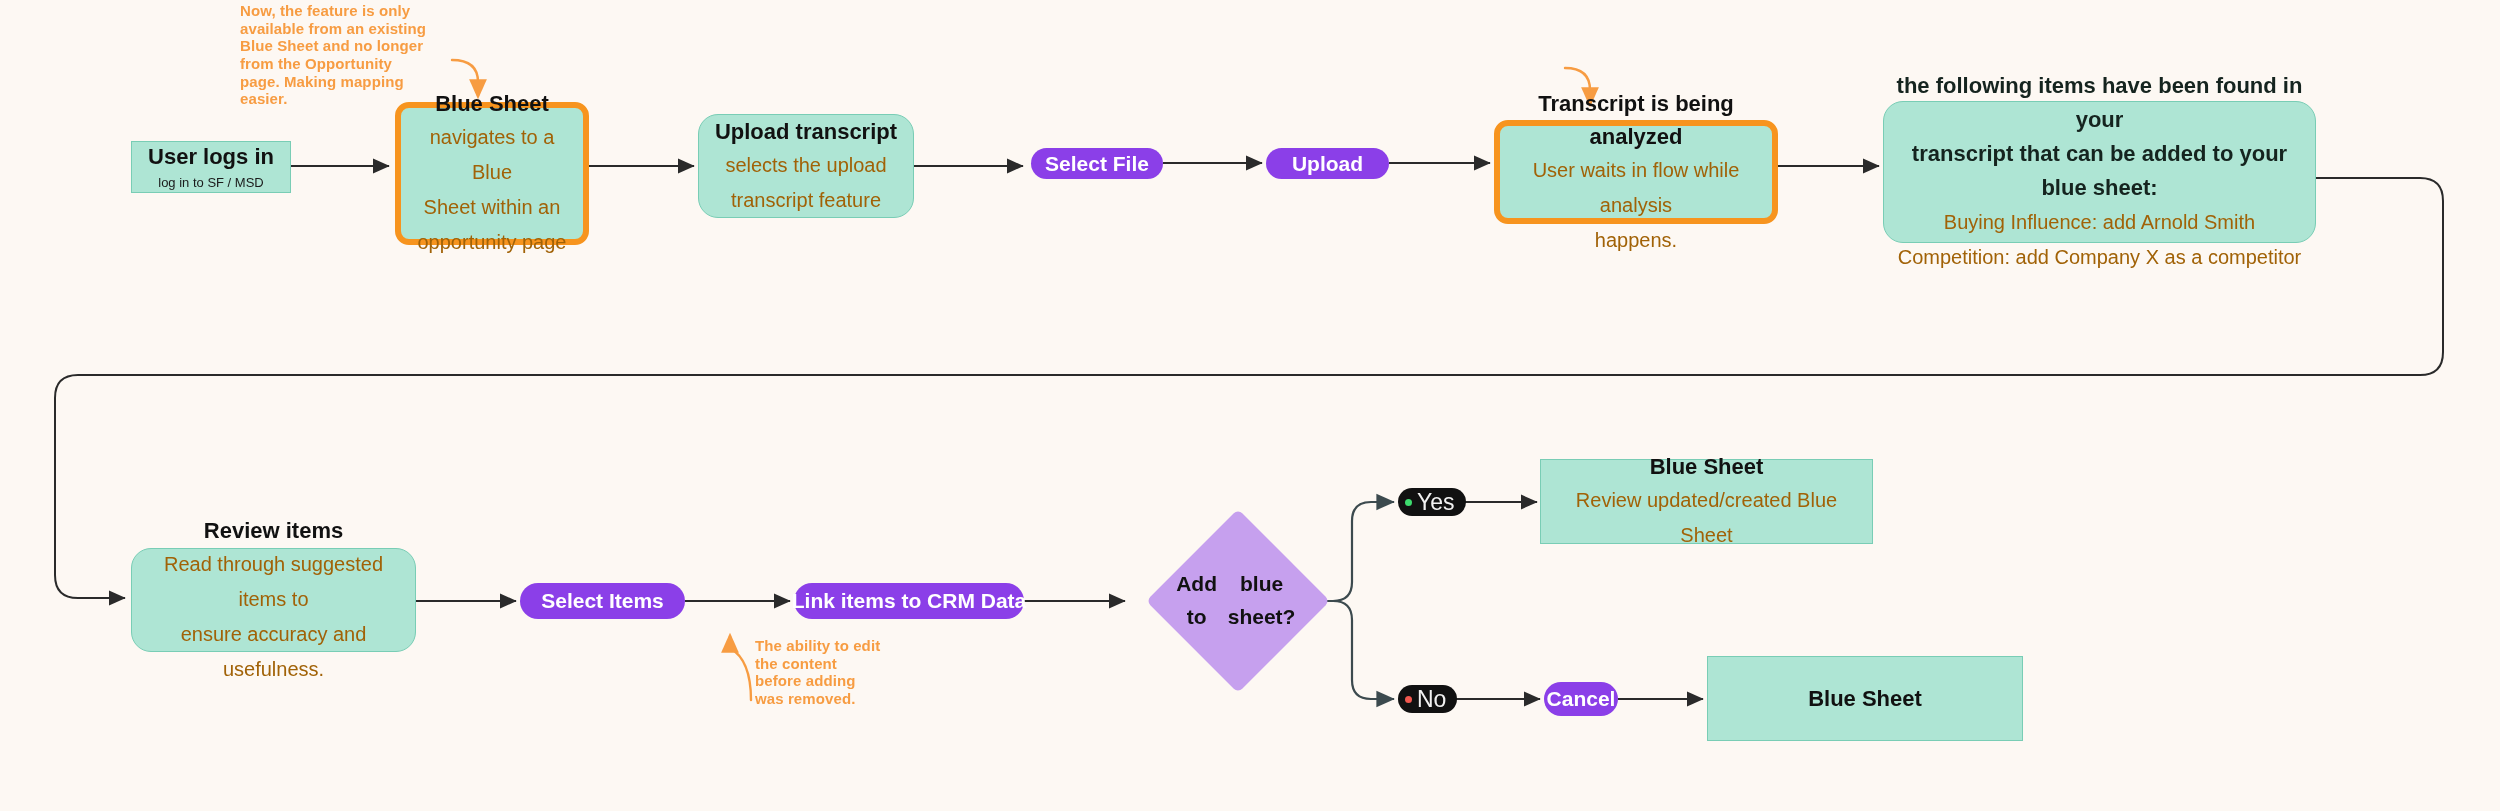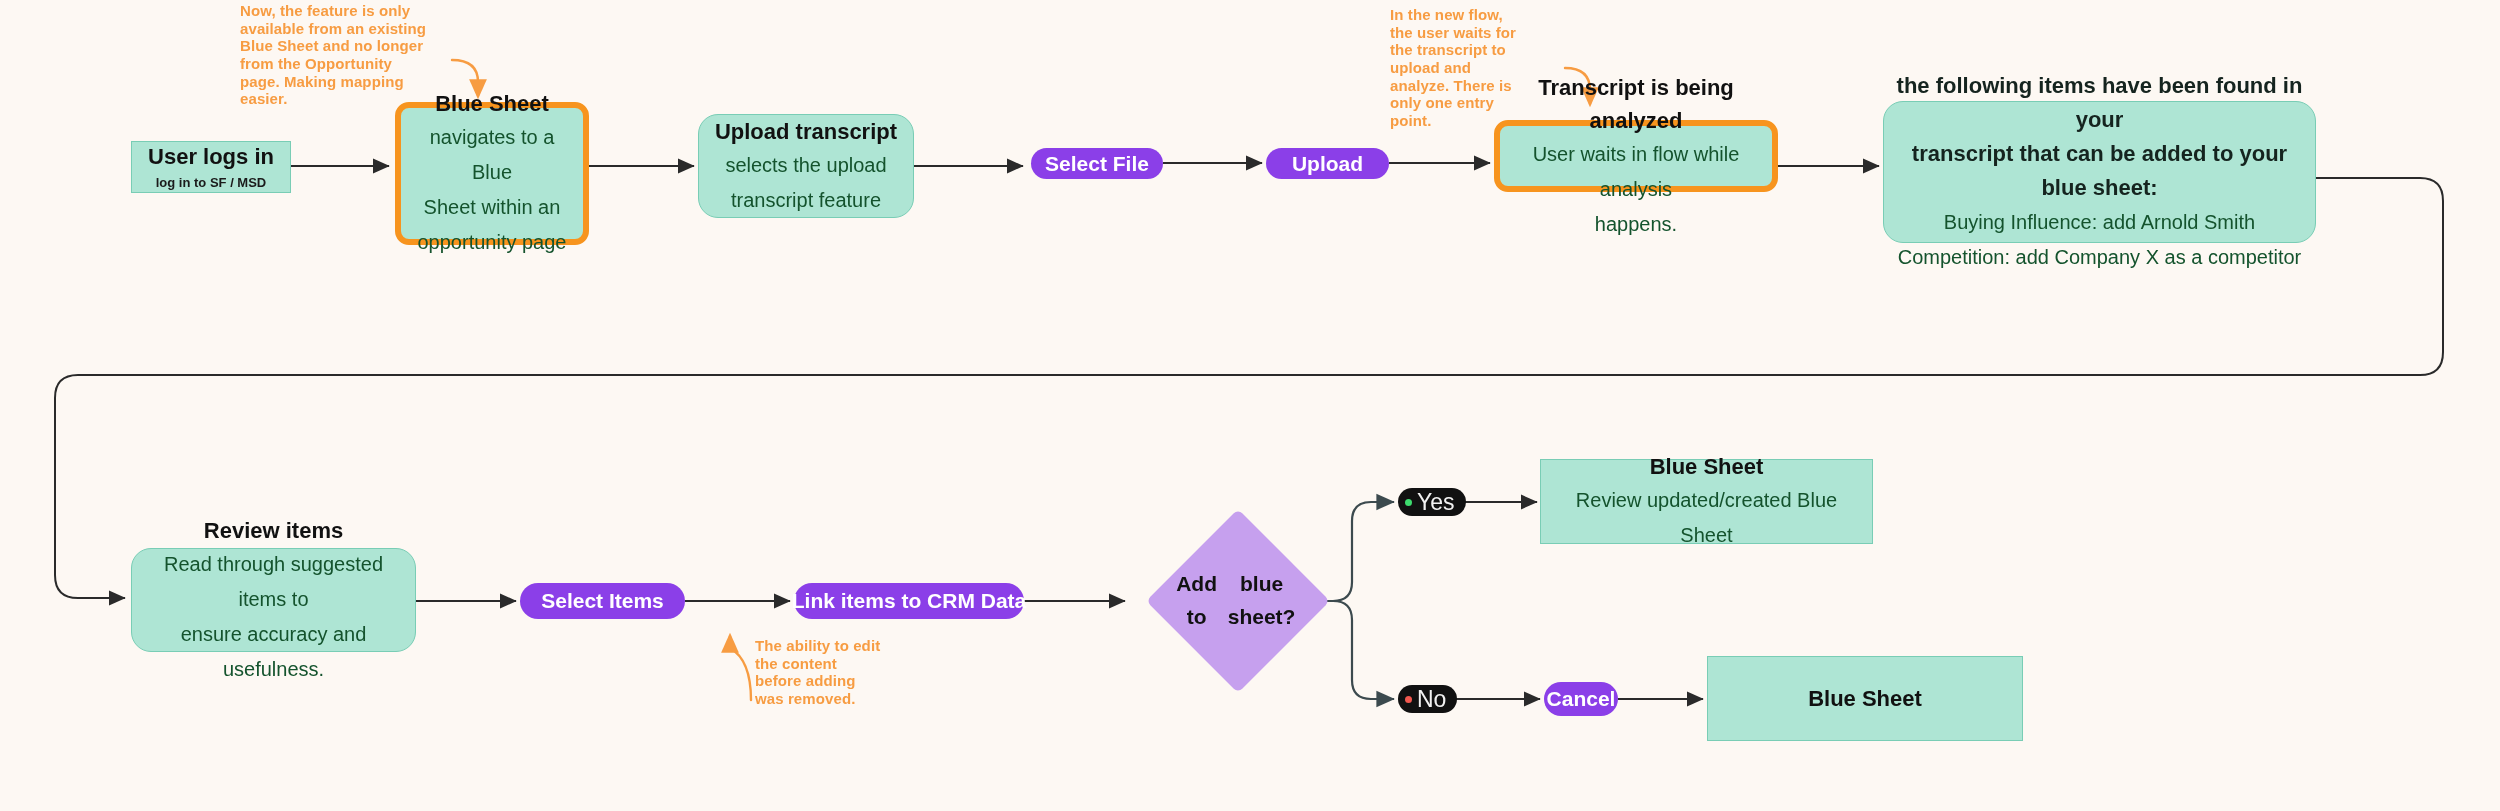--- a/index.html
+++ b/index.html
@@ -35,28 +35,28 @@
   }
   .node .title{
     font-weight:bold;
     font-size:22px;
     line-height:1.5;
     color:#111;
   }
   .node .sub{
     font-size:20px;
     line-height:1.75;
-    color:#14532d;
+    color:#a16207;
     font-weight:normal;
   }
   .node .tiny{
     font-size:13px;
     line-height:1.6;
     color:#1b1b1b;
-    font-weight:bold;
+    font-weight:normal;
     text-align:center;
   }
   .node .bigline{
     font-weight:bold;
     font-size:22px;
     line-height:1.55;
   }
 
   
   .pill{
@@ -186,21 +186,21 @@
   <div class="node rounded" style="left:698px;top:114px;width:216px;height:104px;">
     <div class="title">Upload transcript</div>
     <div class="sub">selects the upload</div>
     <div class="sub">transcript feature</div>
   </div>
 
   <div class="pill" style="left:1031px;top:148px;width:132px;height:31px;">Select File</div>
 
   <div class="pill" style="left:1266px;top:148px;width:123px;height:31px;">Upload</div>
 
-  <div class="node highlight" style="left:1494px;top:120px;width:284px;height:72px;">
+  <div class="node highlight" style="left:1494px;top:120px;width:284px;height:104px;">
     <div class="title">Transcript is being analyzed</div>
     <div class="sub">User waits in flow while analysis</div>
     <div class="sub">happens.</div>
   </div>
 
   <div class="node rounded" style="left:1883px;top:101px;width:433px;height:142px;">
     <div class="bigline">the following items have been found in your</div>
     <div class="bigline">transcript that can be added to your blue sheet:</div>
     <div class="sub">Buying Influence: add Arnold Smith</div>
     <div class="sub">Competition: add Company X as a competitor</div>
@@ -243,26 +243,19 @@
     <div class="title">Blue Sheet</div>
   </div>
 
   <div class="note" style="left:240px;top:2px;width:230px;">Now, the feature is only
 available from an existing
 Blue Sheet and no longer
 from the Opportunity
 page. Making mapping
 easier.</div>
 
-  <div class="note" style="left:1390px;top:6px;width:180px;">In the new flow,
-the user waits for
-the transcript to
-upload and
-analyze. There is
-only one entry
-point.</div>
 
   <div class="note" style="left:755px;top:637px;width:190px;">The ability to edit
 the content
 before adding
 was removed.</div>
 
 </div>
 
 </body></html>

